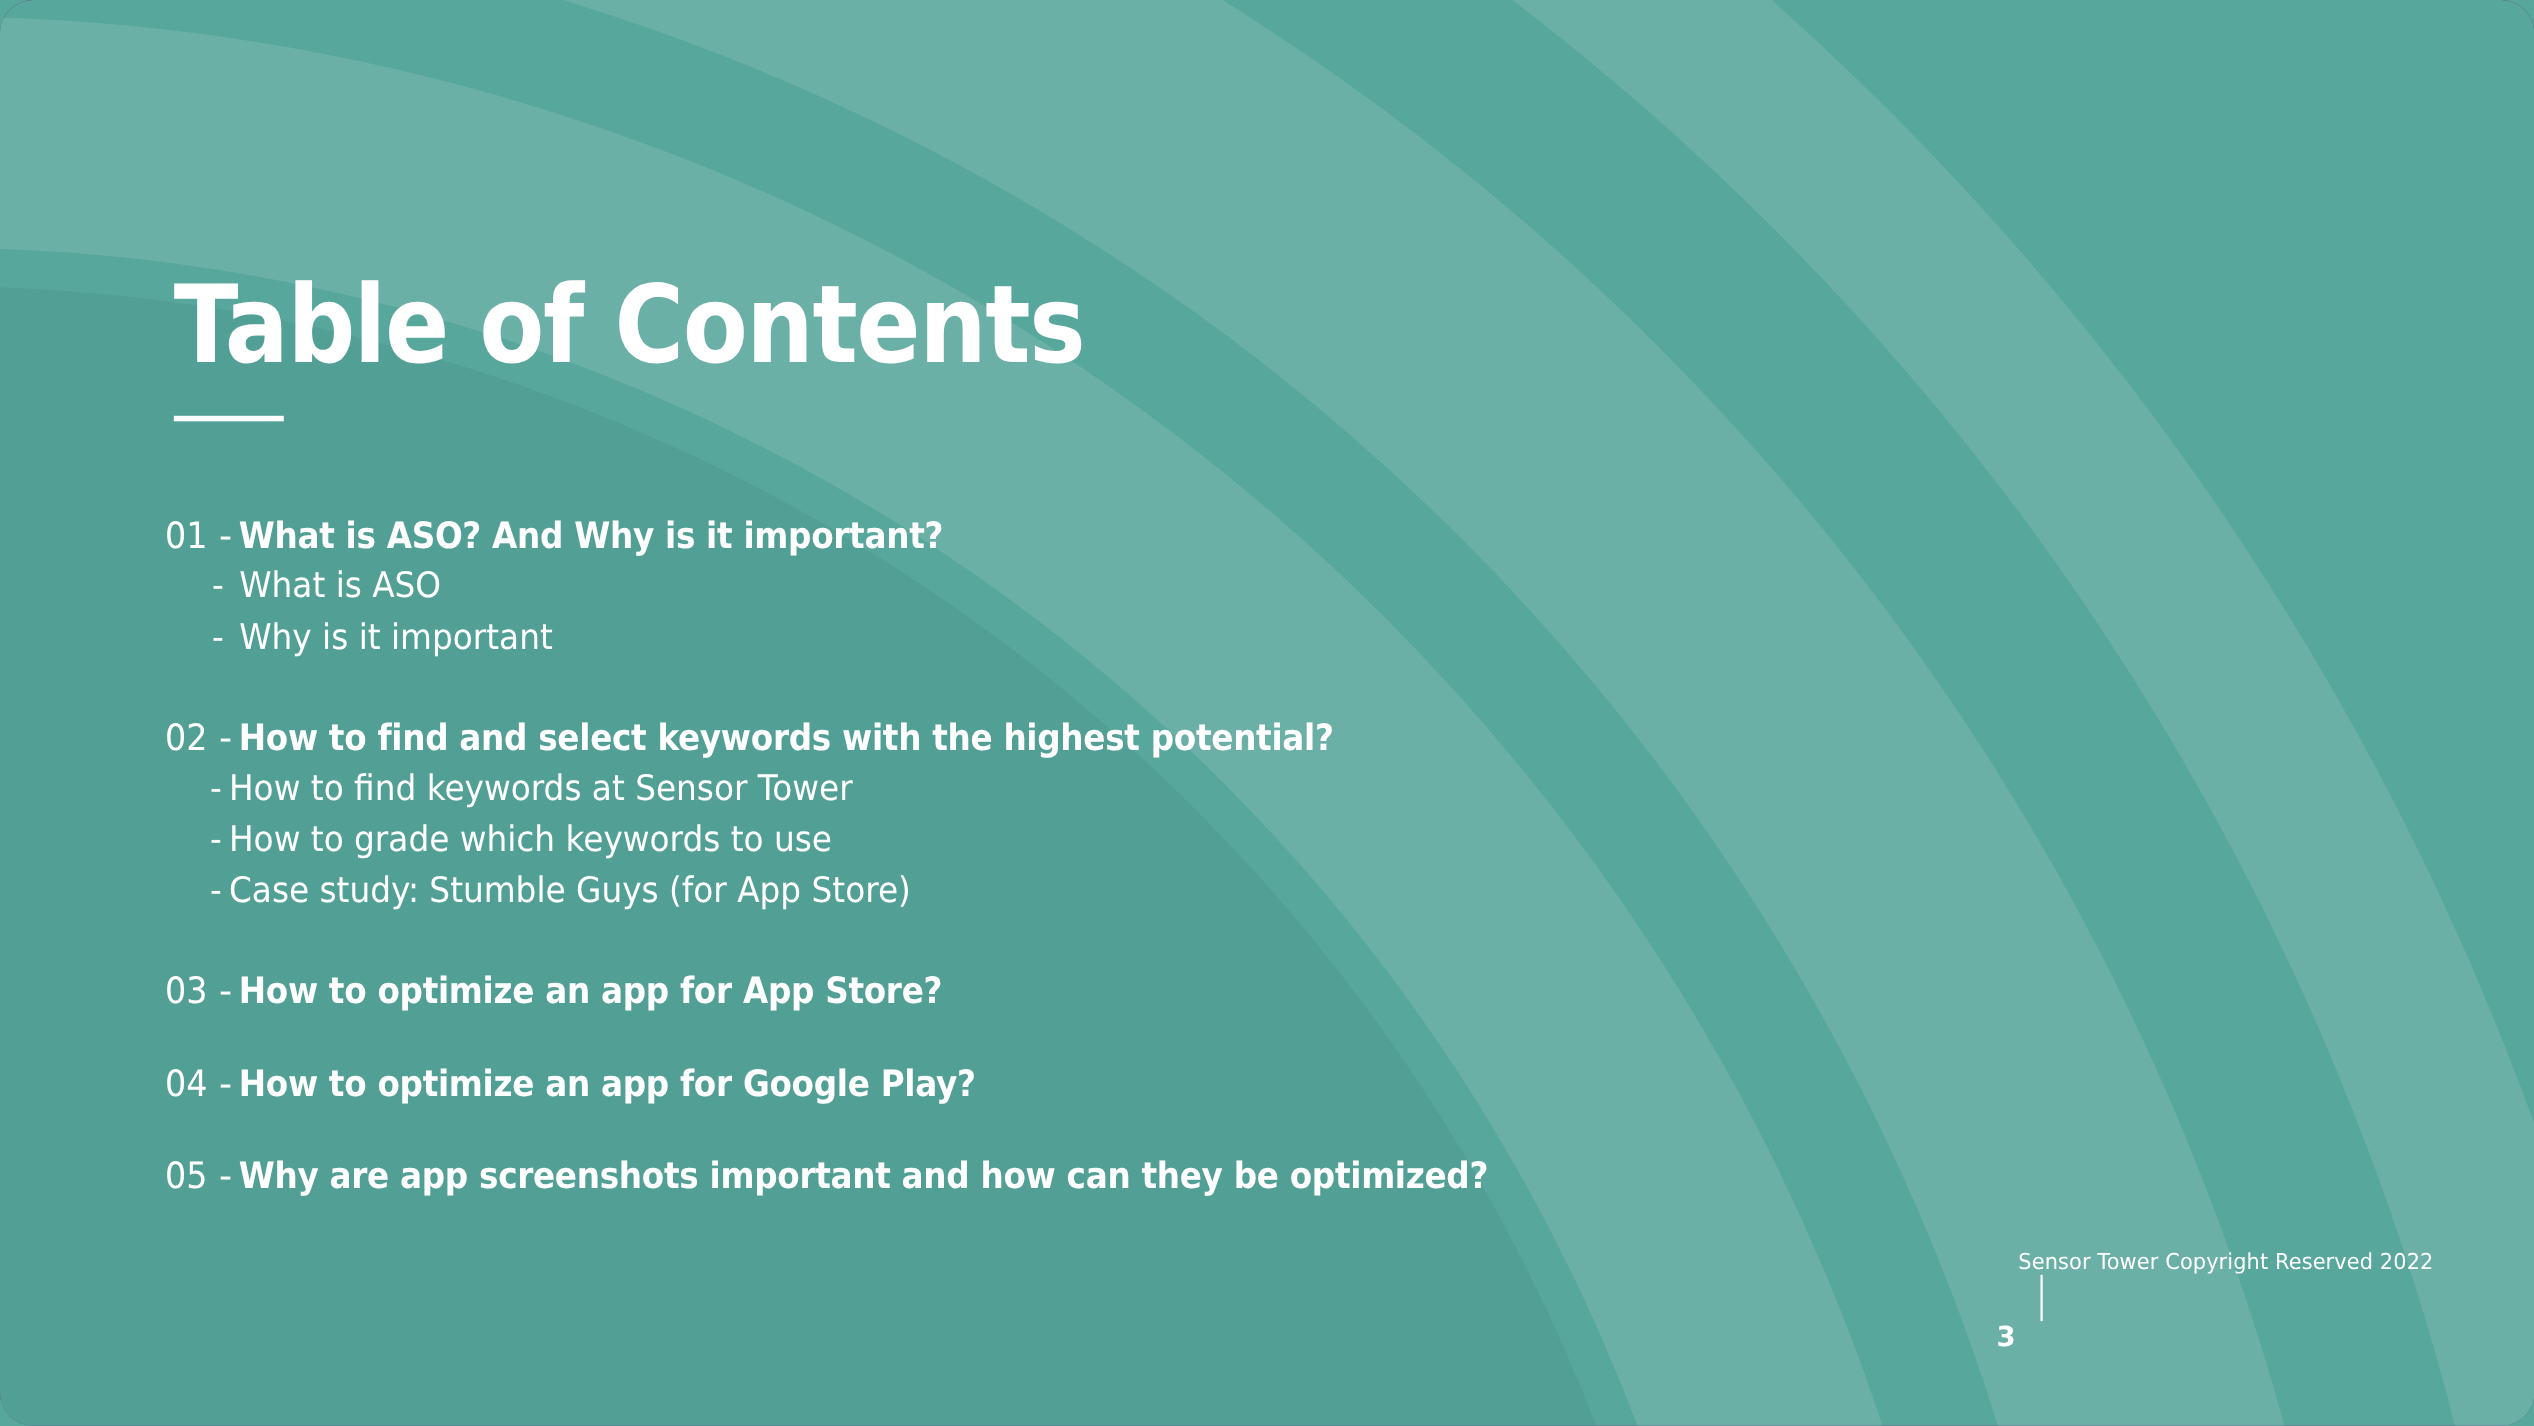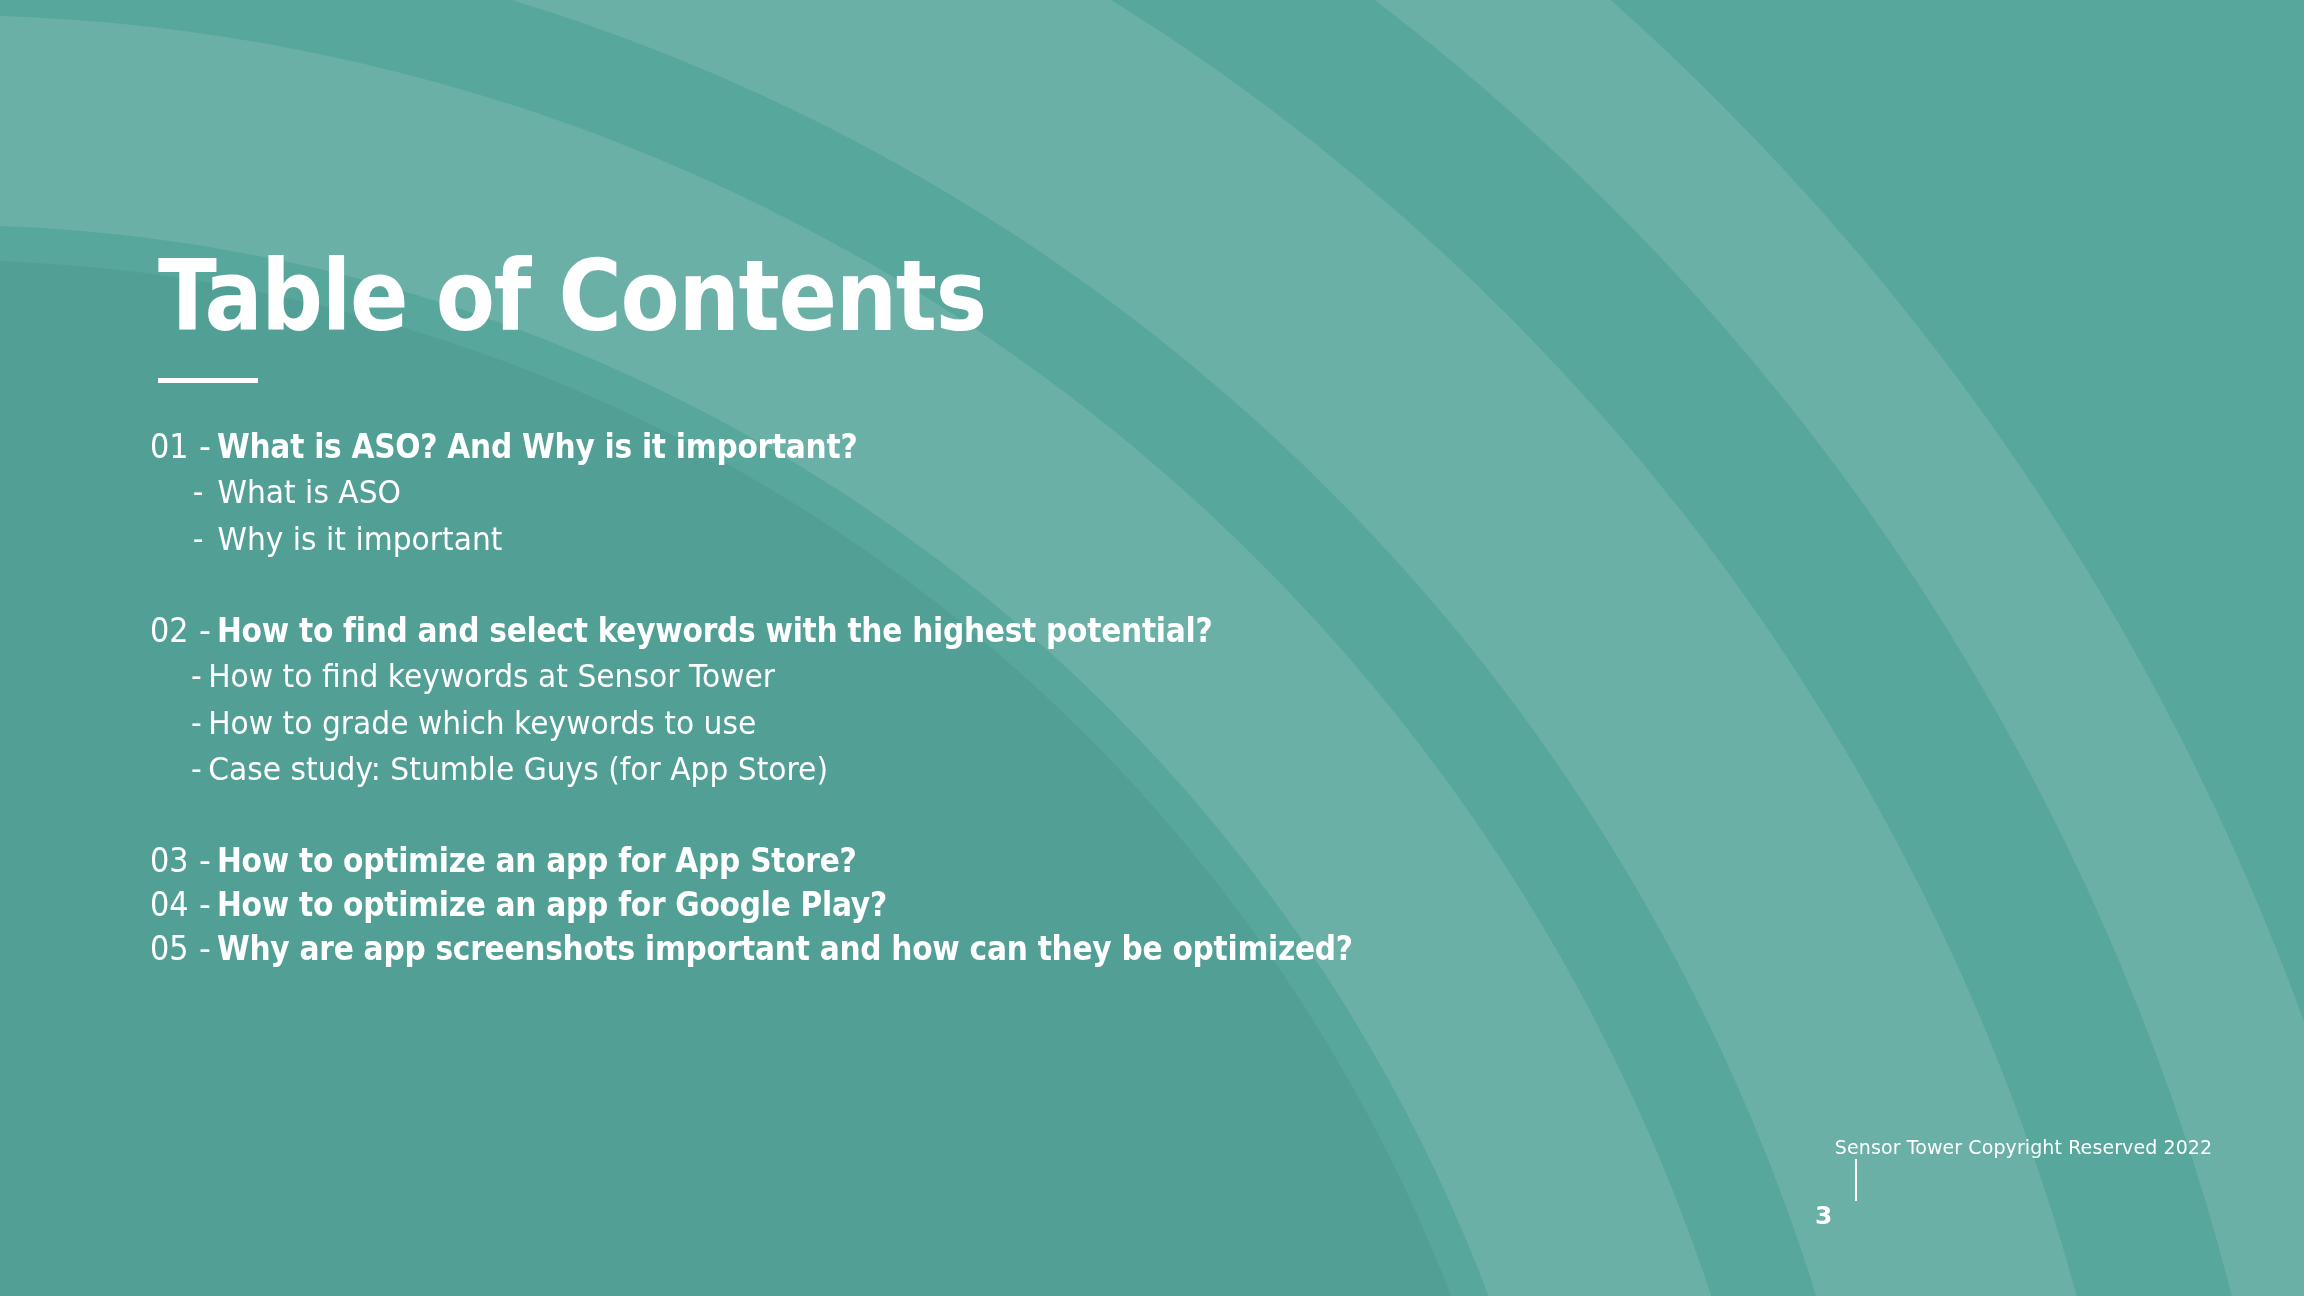--- a/index.html
+++ b/index.html
@@ -14,20 +14,21 @@
     font-family: "Liberation Sans", sans-serif;
     background: #58a79c;
   }
 
   .slide {
     position: relative;
     width: 2304px;
     height: 1296px;
     background: #701a75;
     overflow: hidden;
+    border-radius: 30px;
   }
 
   
   .bg-arcs {
     position: absolute;
     inset: 0;
     width: 2304px;
     height: 1296px;
     pointer-events: none;
   }
@@ -59,21 +60,21 @@
   }
 
   
   .toc {
     position: absolute;
     left: 150px;
     top: 425px;
     width: 1900px;
   }
 
-  .toc-section { margin-bottom: 0; }
+  .toc-section { margin-bottom: 0; margin-top: 40px; }
   .toc-section.gap-after { margin-bottom: 46px; }
 
   .toc-heading {
     display: flex;
     align-items: baseline;
     color: #ffffff;
     white-space: nowrap;
     line-height: 1.34;
   }
 

